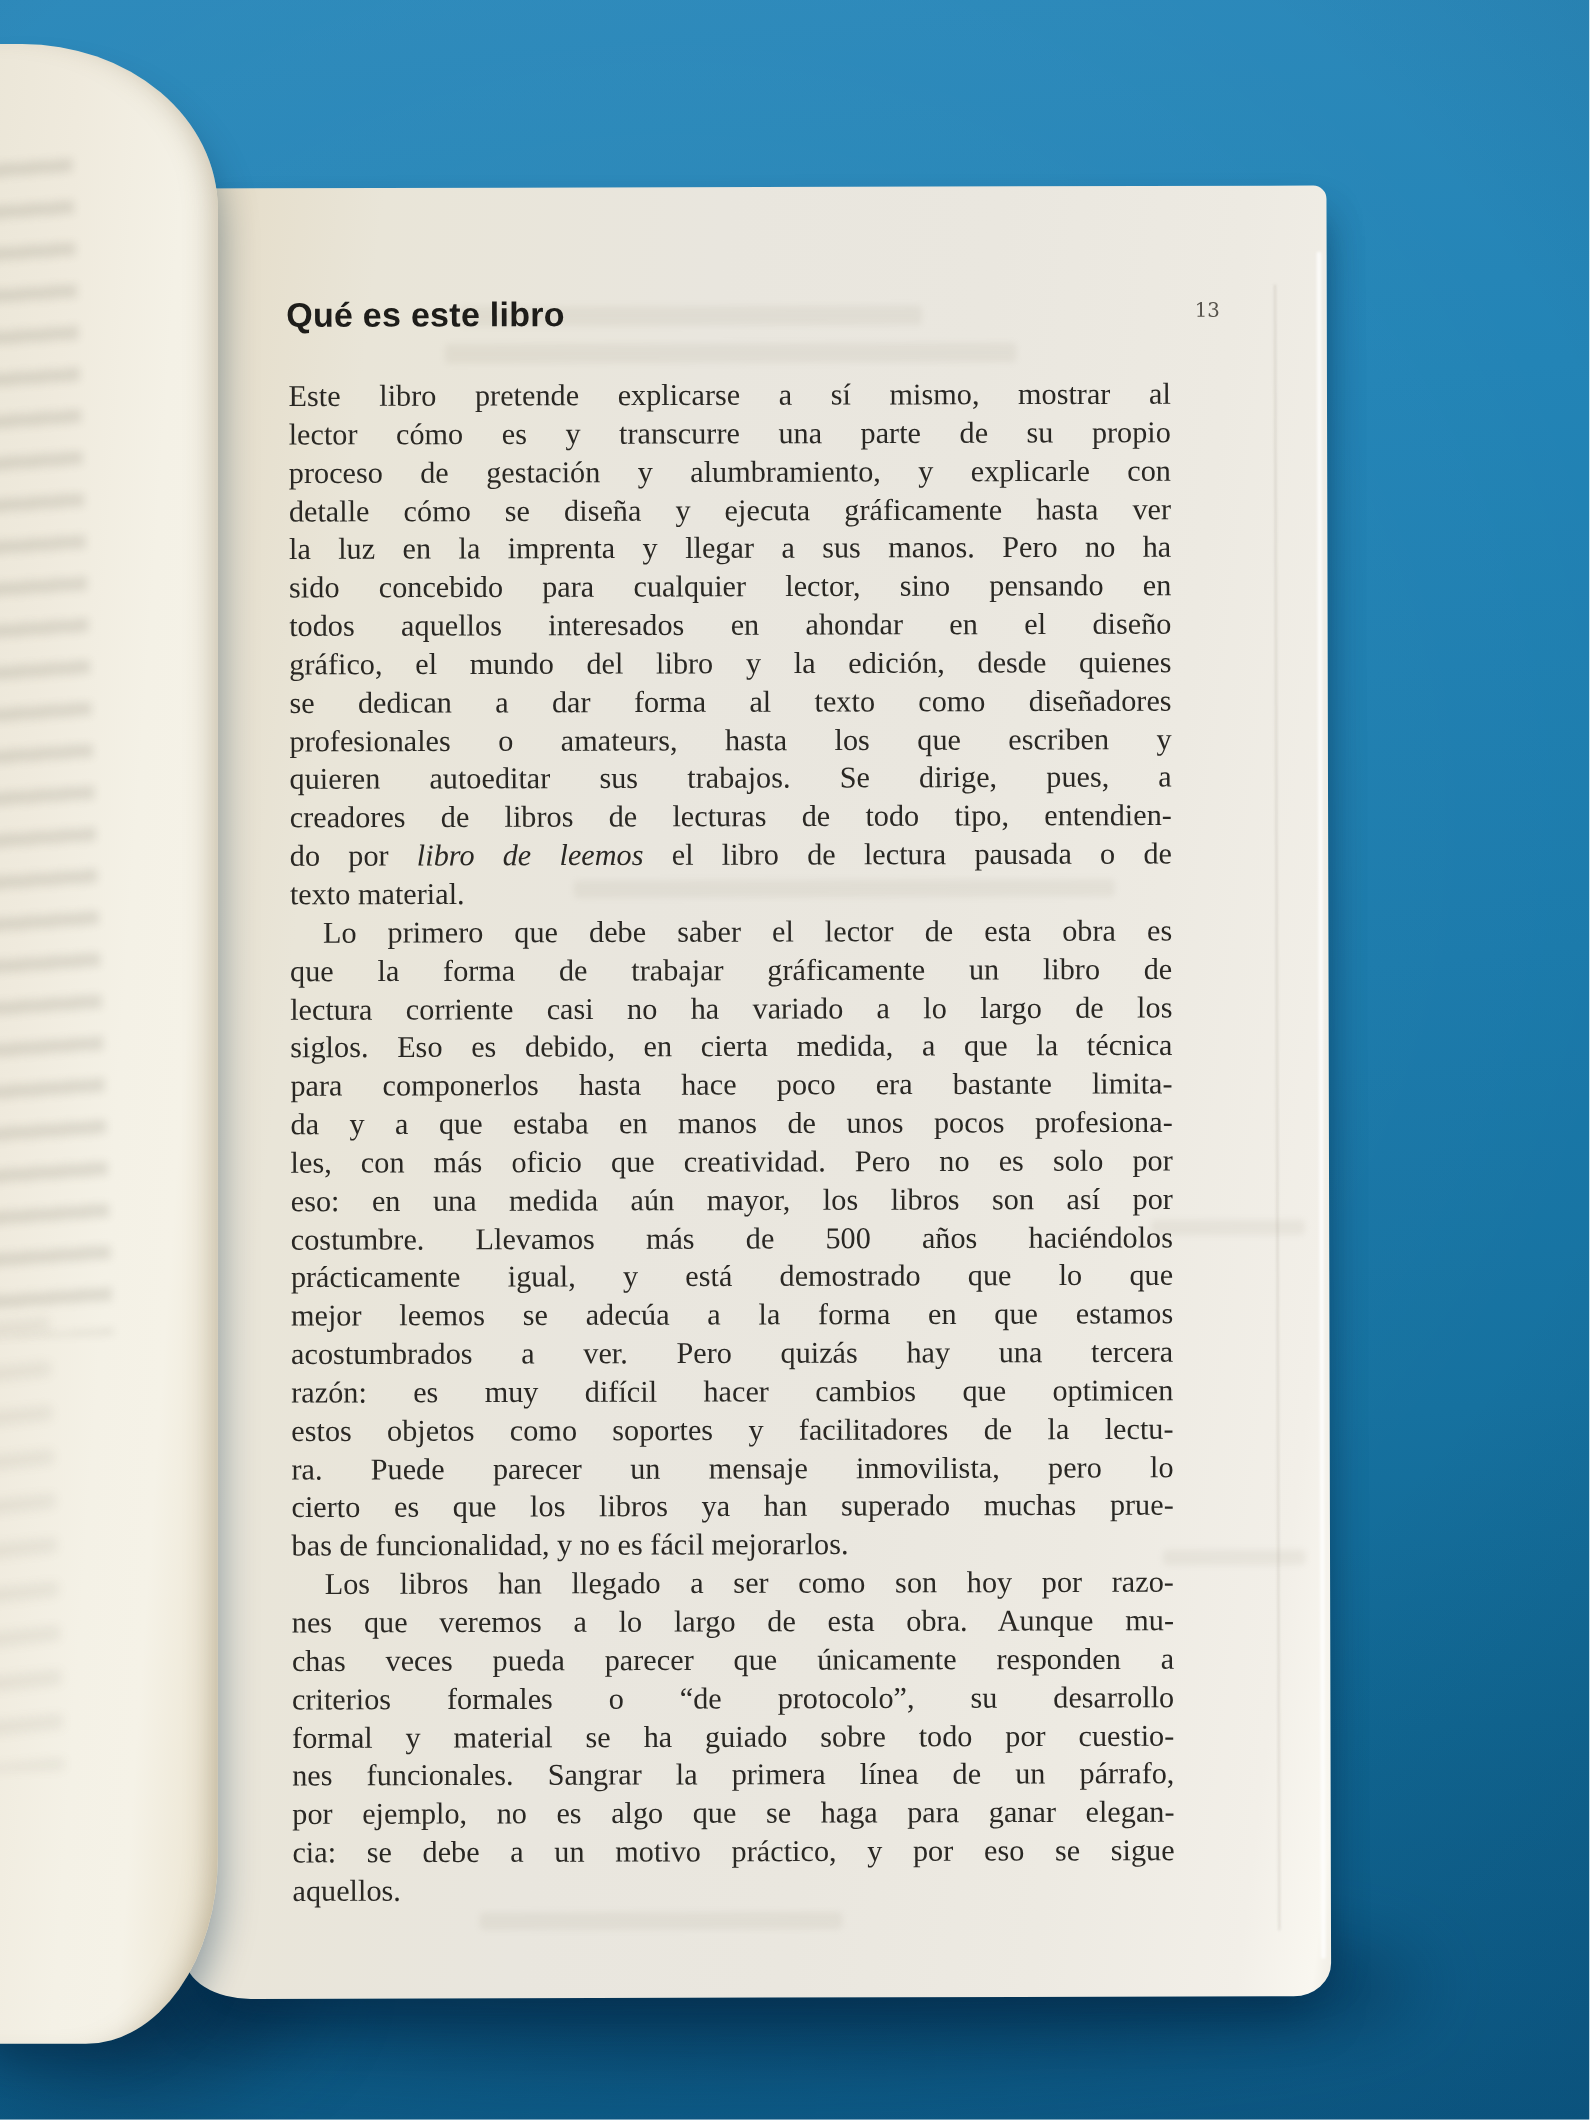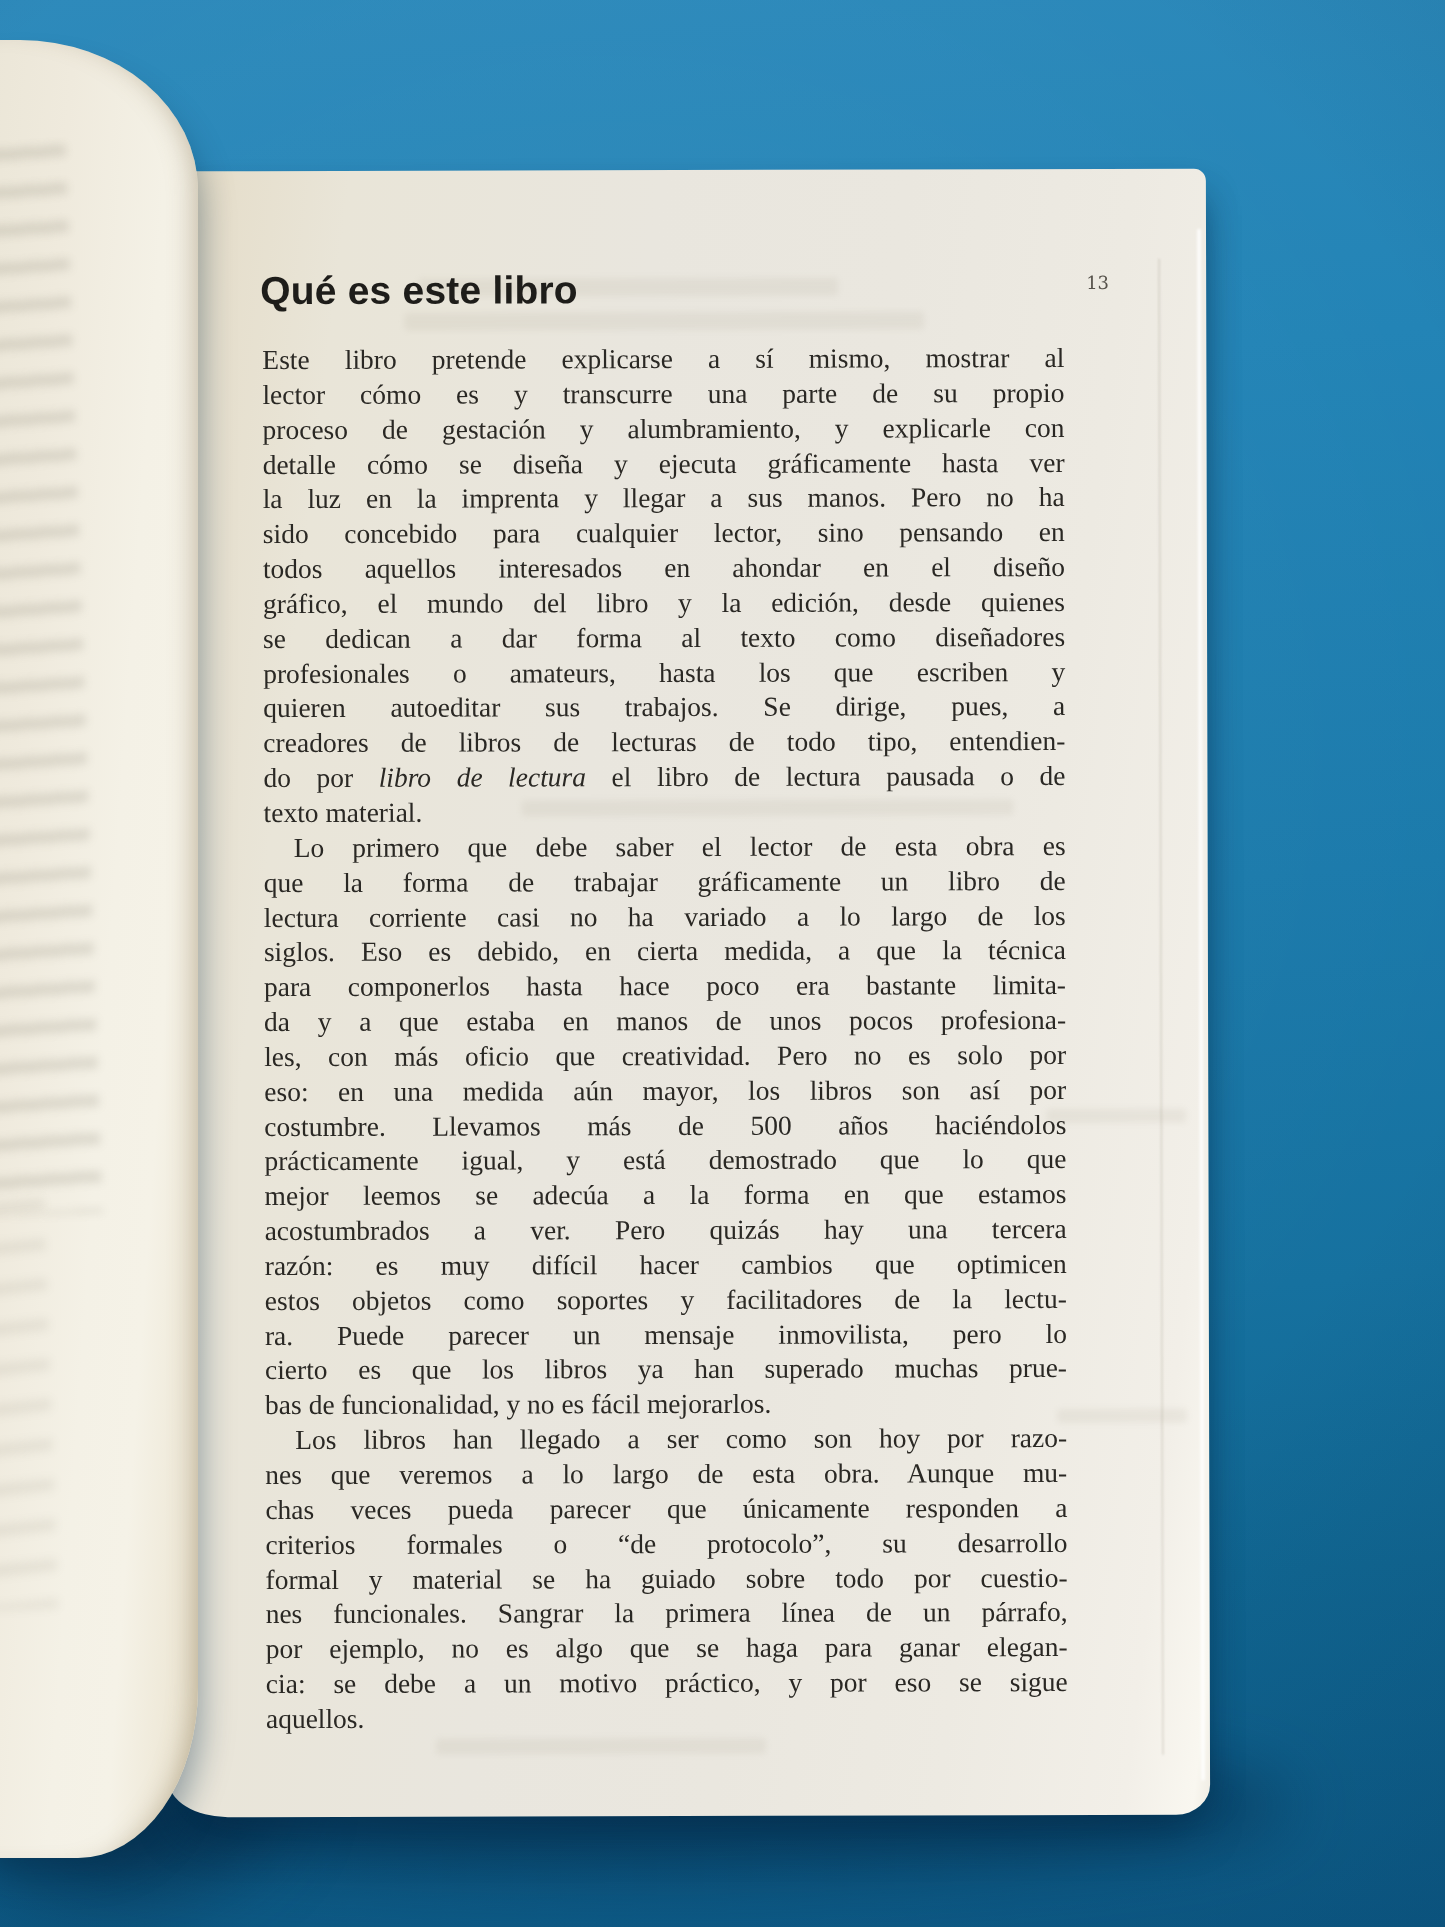--- a/index.html
+++ b/index.html
@@ -38,21 +38,21 @@
   
   .edge-highlight{position:absolute;right:5px;top:60px;bottom:34px;width:4px;
     background:rgba(255,255,255,.75);filter:blur(1px);border-radius:4px;}
   .edge-line{position:absolute;right:46px;top:90px;bottom:60px;width:2px;
     background:rgba(120,108,84,.16);filter:blur(1px);}
 
   
   .ghost{position:absolute;background:#9a937f;opacity:.11;filter:blur(3px);border-radius:4px;}
 
   .page-title{position:absolute;left:96px;top:98px;
-    font-family:"Liberation Sans",sans-serif;font-weight:bold;font-size:39px;letter-spacing:.2px;color:#1e1d1a;}
+    font-family:"Liberation Sans",sans-serif;font-weight:bold;font-size:31px;letter-spacing:.2px;color:#1e1d1a;}
   .page-number{position:absolute;left:922px;top:103px;
     font-family:"DejaVu Serif",serif;font-size:18px;color:#56524b;}
 
   .text-block{position:absolute;left:98px;top:172px;width:802px;
     font-family:"Liberation Serif",serif;font-size:27.5px;line-height:34.85px;color:#2a2824;}
   .ln{text-align:justify;text-align-last:justify;min-height:34.85px;}
   .ln.pend{text-align-last:left;}
   .ln.ind{padding-left:30px;}
   .ln em{font-style:italic;}
 </style>
@@ -88,21 +88,21 @@
         <div class="ln"><span>proceso de gestación y alumbramiento, y explicarle con</span></div>
         <div class="ln"><span>detalle cómo se diseña y ejecuta gráficamente hasta ver</span></div>
         <div class="ln"><span>la luz en la imprenta y llegar a sus manos. Pero no ha</span></div>
         <div class="ln"><span>sido concebido para cualquier lector, sino pensando en</span></div>
         <div class="ln"><span>todos aquellos interesados en ahondar en el diseño</span></div>
         <div class="ln"><span>gráfico, el mundo del libro y la edición, desde quienes</span></div>
         <div class="ln"><span>se dedican a dar forma al texto como diseñadores</span></div>
         <div class="ln"><span>profesionales o amateurs, hasta los que escriben y</span></div>
         <div class="ln"><span>quieren autoeditar sus trabajos. Se dirige, pues, a</span></div>
         <div class="ln"><span>creadores de libros de lecturas de todo tipo, entendien-</span></div>
-        <div class="ln"><span>do por </span><em>libro de lectura</em><span> el libro de lectura pausada o de</span></div>
+        <div class="ln"><span>do por </span><em>libro de leemos</em><span> el libro de lectura pausada o de</span></div>
         <div class="ln pend"><span>texto material.</span></div>
         <div class="ln ind"><span>Lo primero que debe saber el lector de esta obra es</span></div>
         <div class="ln"><span>que la forma de trabajar gráficamente un libro de</span></div>
         <div class="ln"><span>lectura corriente casi no ha variado a lo largo de los</span></div>
         <div class="ln"><span>siglos. Eso es debido, en cierta medida, a que la técnica</span></div>
         <div class="ln"><span>para componerlos hasta hace poco era bastante limita-</span></div>
         <div class="ln"><span>da y a que estaba en manos de unos pocos profesiona-</span></div>
         <div class="ln"><span>les, con más oficio que creatividad. Pero no es solo por</span></div>
         <div class="ln"><span>eso: en una medida aún mayor, los libros son así por</span></div>
         <div class="ln"><span>costumbre. Llevamos más de 500 años haciéndolos</span></div>

